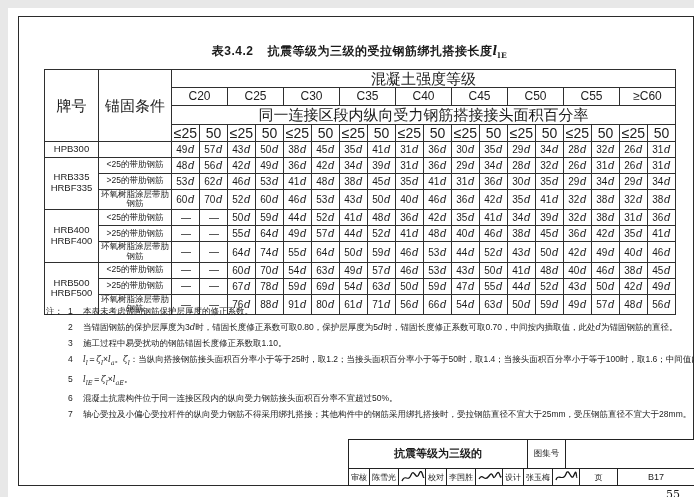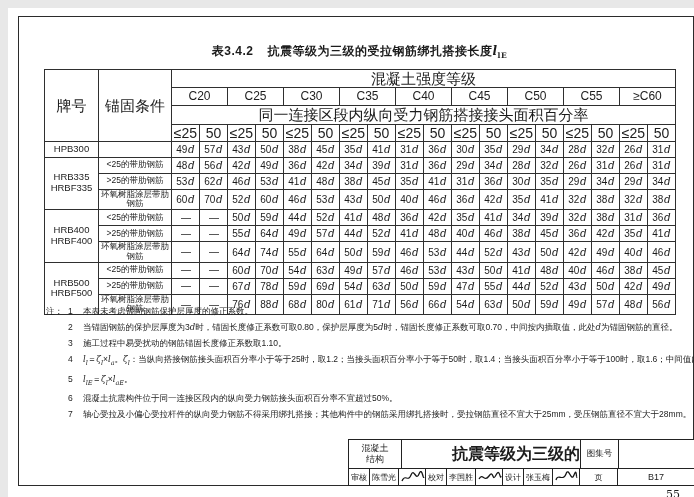--- a/index.html
+++ b/index.html
@@ -27,21 +27,21 @@
   .note .pfx{width:22px;flex:none;}
   .note .num{width:15px;flex:none;}
   .note .txt{flex:1;white-space:nowrap;}
   .note .it{font-family:"DejaVu Serif",serif;font-style:italic;}
   .note sub{font-size:6.5px;}
   
   .tblock{position:absolute;left:340px;top:431px;width:347px;height:47px;border:1px solid #222;box-sizing:border-box;display:flex;flex-direction:column;background:#fff;}
   .tb-top{display:flex;flex:1;border-bottom:1px solid #222;min-height:0;}
   .tb-top>div{box-sizing:border-box;}
   .tb-cat{width:53px;border-right:1px solid #222;display:flex;flex-direction:column;justify-content:center;font-size:9px;line-height:1.25;text-align:center;}
-  .tb-title{width:179px;border-right:1px solid #222;display:flex;flex-direction:column;justify-content:center;font-size:16px;font-weight:bold;text-align:center;line-height:1.25;align-items:flex-end;}
+  .tb-title{width:179px;border-right:1px solid #222;display:flex;flex-direction:column;justify-content:center;font-size:11px;font-weight:bold;text-align:center;line-height:1.25;}
   .tb-lbl{width:38px;border-right:1px solid #222;display:flex;align-items:center;justify-content:center;font-size:8.5px;}
   .tb-val{flex:1;display:flex;align-items:center;justify-content:center;font-size:10px;font-family:"DejaVu Serif",serif;letter-spacing:0.5px;}
   .tb-bot{display:flex;height:16px;font-size:8px;}
   .tb-bot>div{box-sizing:border-box;border-right:1px solid #222;display:flex;align-items:center;justify-content:center;overflow:hidden;}
   .rl{width:21px;}.rn{width:29px;text-align:center;}.rs{width:27px;}
   .tb-bot .pg-l{width:38px;}
   .tb-bot .pg-v{flex:1;border-right:none;font-family:Liberation Sans, sans-serif;font-size:9px;}
   .sig svg{display:block;}
   .page-num{position:absolute;right:22px;top:480px;font-family:"DejaVu Serif",serif;font-size:11px;}
 </style>
@@ -323,21 +323,21 @@
           <td class="val"><span>50</span><i class="u">d</i></td>
           <td class="val"><span>42</span><i class="u">d</i></td>
           <td class="val"><span>49</span><i class="u">d</i></td>
         </tr>
         <tr style="height: 16px;">
           <td class="cond">环氧树脂涂层带肋钢筋</td>
           <td class="val"><span class="dash">—</span></td>
           <td class="val"><span class="dash">—</span></td>
           <td class="val"><span>76</span><i class="u">d</i></td>
           <td class="val"><span>88</span><i class="u">d</i></td>
-          <td class="val"><span>68</span><i class="u">d</i></td>
+          <td class="val"><span>91</span><i class="u">d</i></td>
           <td class="val"><span>80</span><i class="u">d</i></td>
           <td class="val"><span>61</span><i class="u">d</i></td>
           <td class="val"><span>71</span><i class="u">d</i></td>
           <td class="val"><span>56</span><i class="u">d</i></td>
           <td class="val"><span>66</span><i class="u">d</i></td>
           <td class="val"><span>54</span><i class="u">d</i></td>
           <td class="val"><span>63</span><i class="u">d</i></td>
           <td class="val"><span>50</span><i class="u">d</i></td>
           <td class="val"><span>59</span><i class="u">d</i></td>
           <td class="val"><span>49</span><i class="u">d</i></td>
@@ -381,24 +381,20 @@
       </div>
       <div class="note">
         <span class="pfx"></span>
         <span class="num">7</span>
         <span class="txt"><span>轴心受拉及小偏心受拉杆件的纵向受力钢筋不得采用绑扎搭接；其他构件中的钢筋采用绑扎搭接时，受拉钢筋直径不宜大于25mm，受压钢筋直径不宜大于28mm。</span></span>
       </div>
     </div>
 
   <div class="tblock">
     <div class="tb-top">
-      <div class="tb-cat">
-        <div>混凝土</div>
-        <div>结构</div>
-      </div>
       <div class="tb-title">
         <div>抗震等级为三级的</div>
       </div>
       <div class="tb-lbl">图集号</div>
     </div>
     <div class="tb-bot">
       <div class="rl">审核</div>
       <div class="rn">陈雪光</div>
       <div class="rs sig">
         <svg width="25" height="13" viewBox="0 0 25 13">

